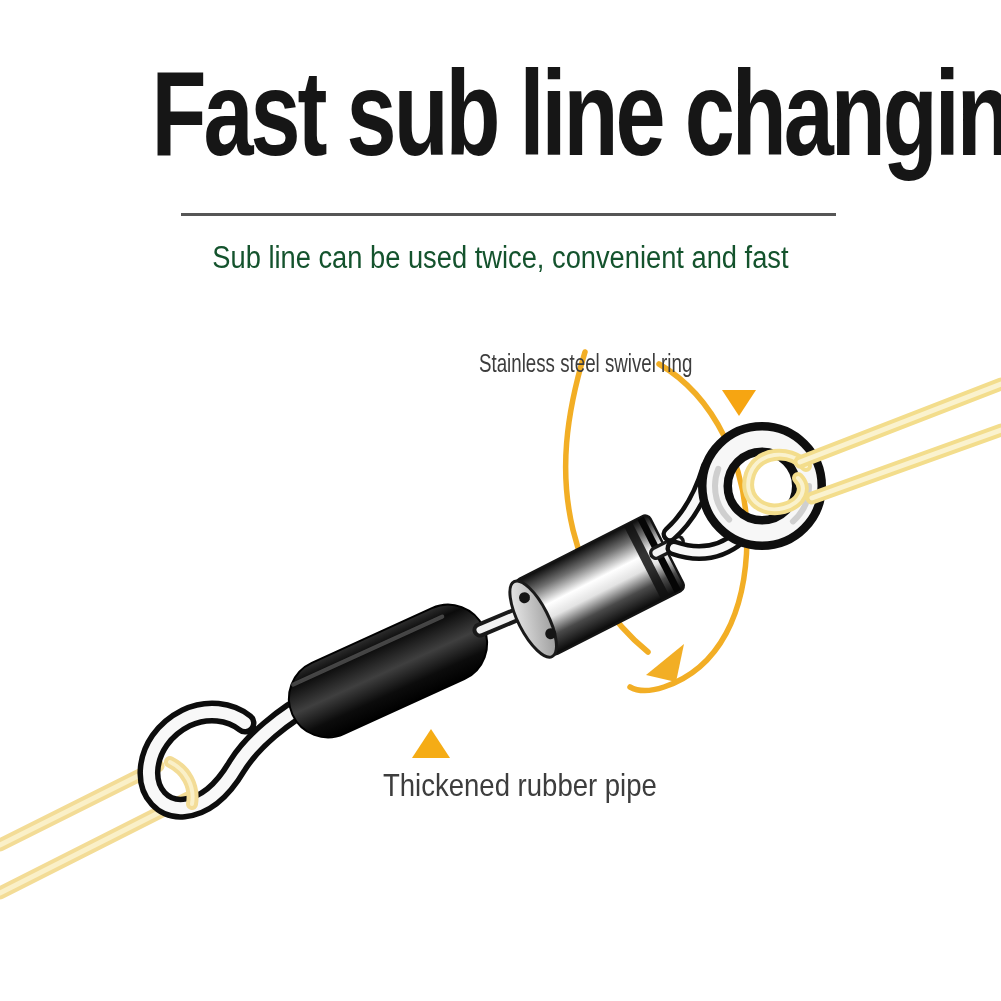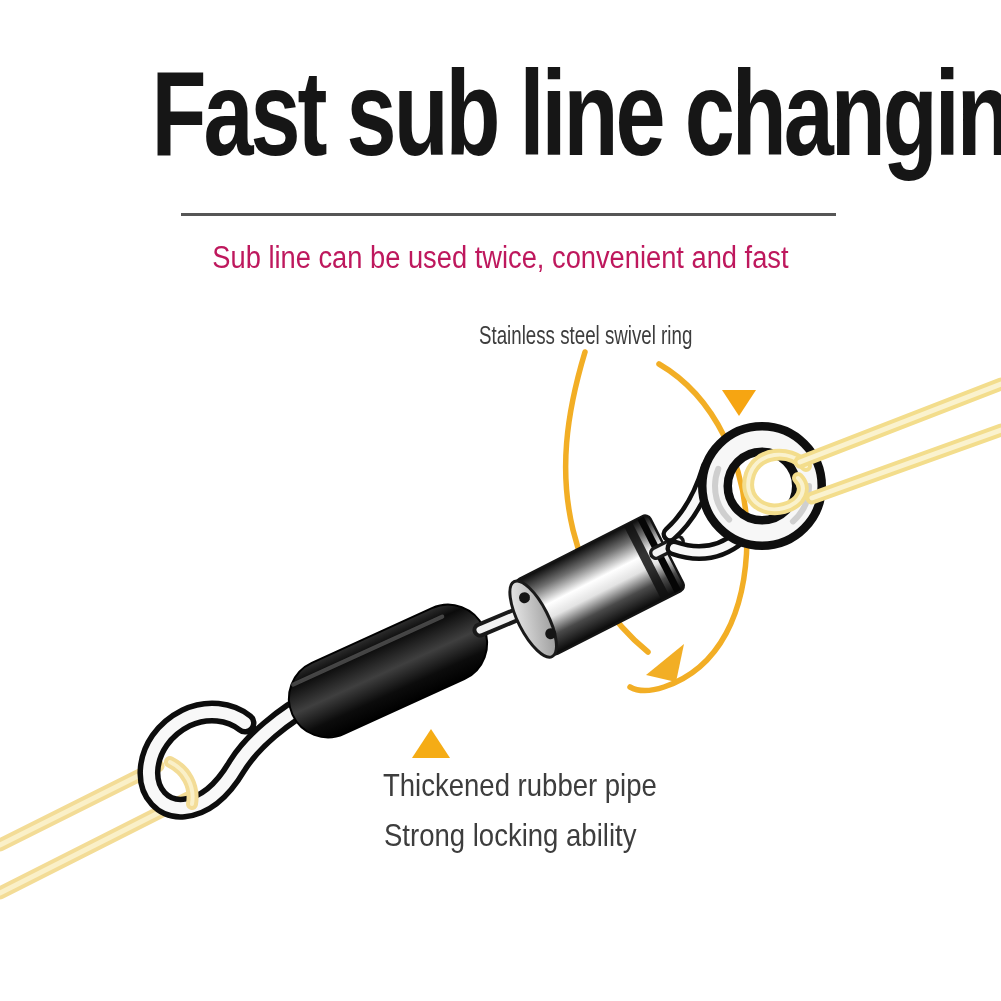--- a/index.html
+++ b/index.html
@@ -10,24 +10,24 @@
   #scene{position:absolute;left:0;top:0;z-index:1;}
   .txt{position:absolute;z-index:2;white-space:nowrap;color:#3d3d3d;}
   .cond{display:inline-block;transform-origin:0 50%;}
   .title{
     left:0;top:53px;width:100%;text-align:center;
     font-size:120px;font-weight:bold;line-height:1;color:#161616;letter-spacing:-4px;
   }
   .title .cond{transform:scaleX(0.75);transform-origin:50% 50%;}
   .divider{position:absolute;left:181px;top:213px;width:655px;height:3px;background:#565656;z-index:2;}
   .subtitle{
-    left:0;top:239px;width:100%;text-align:center;font-size:31px;line-height:1.2;color:#be185d;
+    left:0;top:239px;width:100%;text-align:center;font-size:31px;line-height:1.2;color:#14532d;
   }
   .subtitle .cond{transform:scaleX(0.88);transform-origin:50% 50%;}
-  .ann{font-size:26px;line-height:1.15;}
+  .ann{font-size:26px;line-height:1.15;margin-top:28px;}
   .ann .cond{transform:scaleX(0.72);}
   .ann1{left:479px;top:321px;}
   .ann2{left:479px;top:357px;}
   .rot{left:601px;top:694px;font-size:32px;}
   .rot .cond{transform:scaleX(0.75);}
   .bot{font-size:32px;}
   .bot .cond{transform:scaleX(0.86);}
   .bot1{left:383px;top:767px;}
   .bot2{left:384px;top:817px;}
   .tri{position:absolute;width:0;height:0;z-index:2;}
@@ -150,17 +150,14 @@
   <div class="txt ann ann1">
     <span class="cond">Stainless steel swivel ring</span>
   </div>
   <div class="tri tri-down"></div>
 
 
   <div class="tri tri-up"></div>
   <div class="txt bot bot1">
     <span class="cond">Thickened rubber pipe</span>
   </div>
-  <div class="txt bot bot2">
-    <span class="cond">Strong locking ability</span>
-  </div>
 
 </div>
 
 </body></html>

